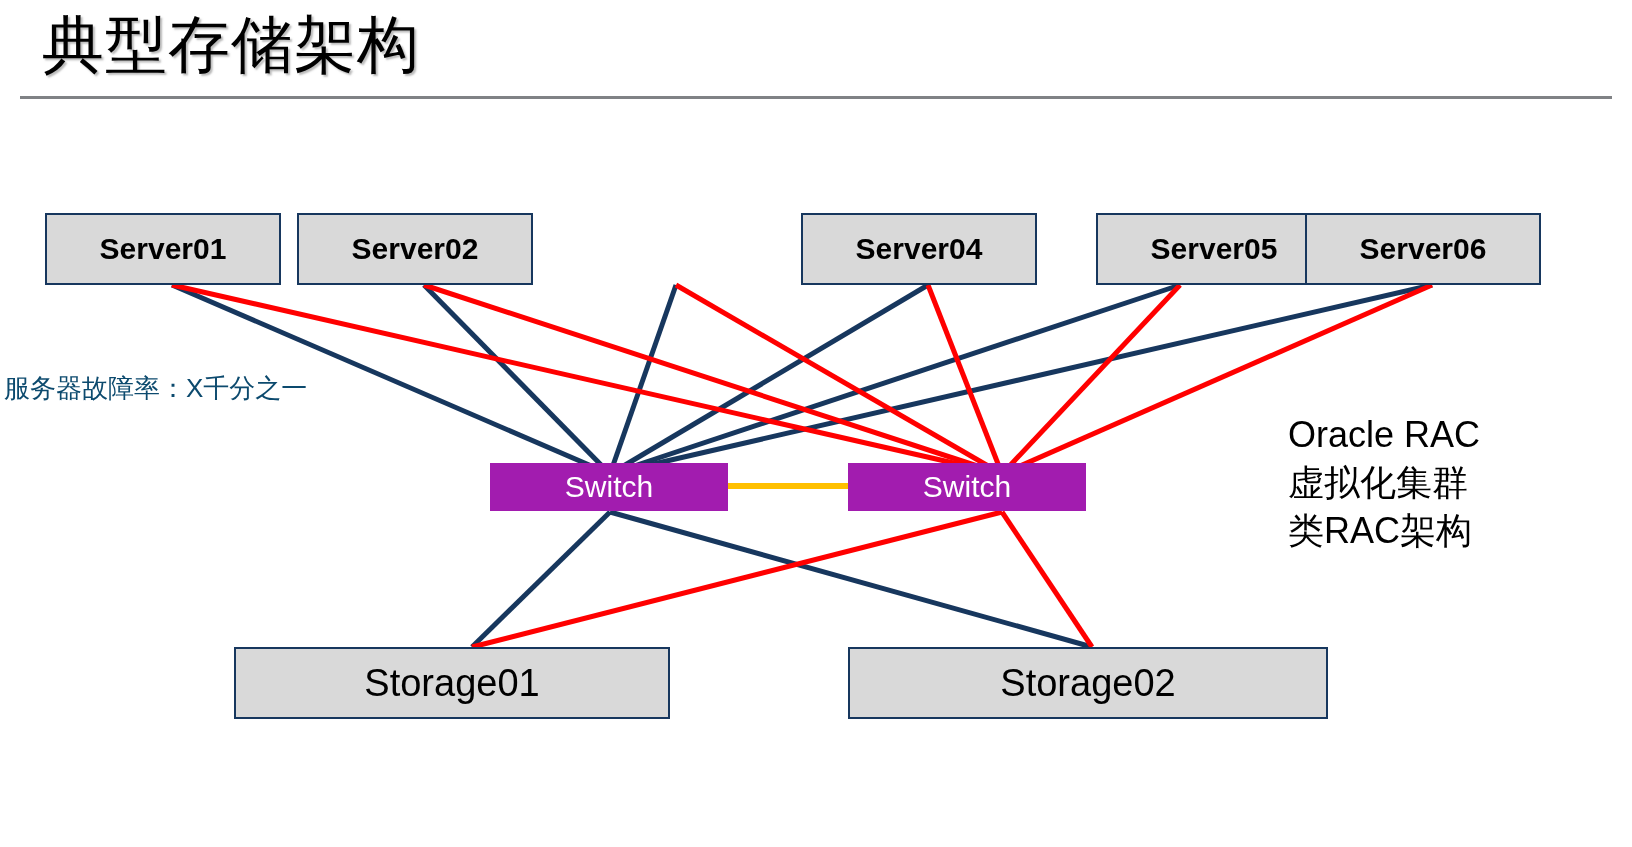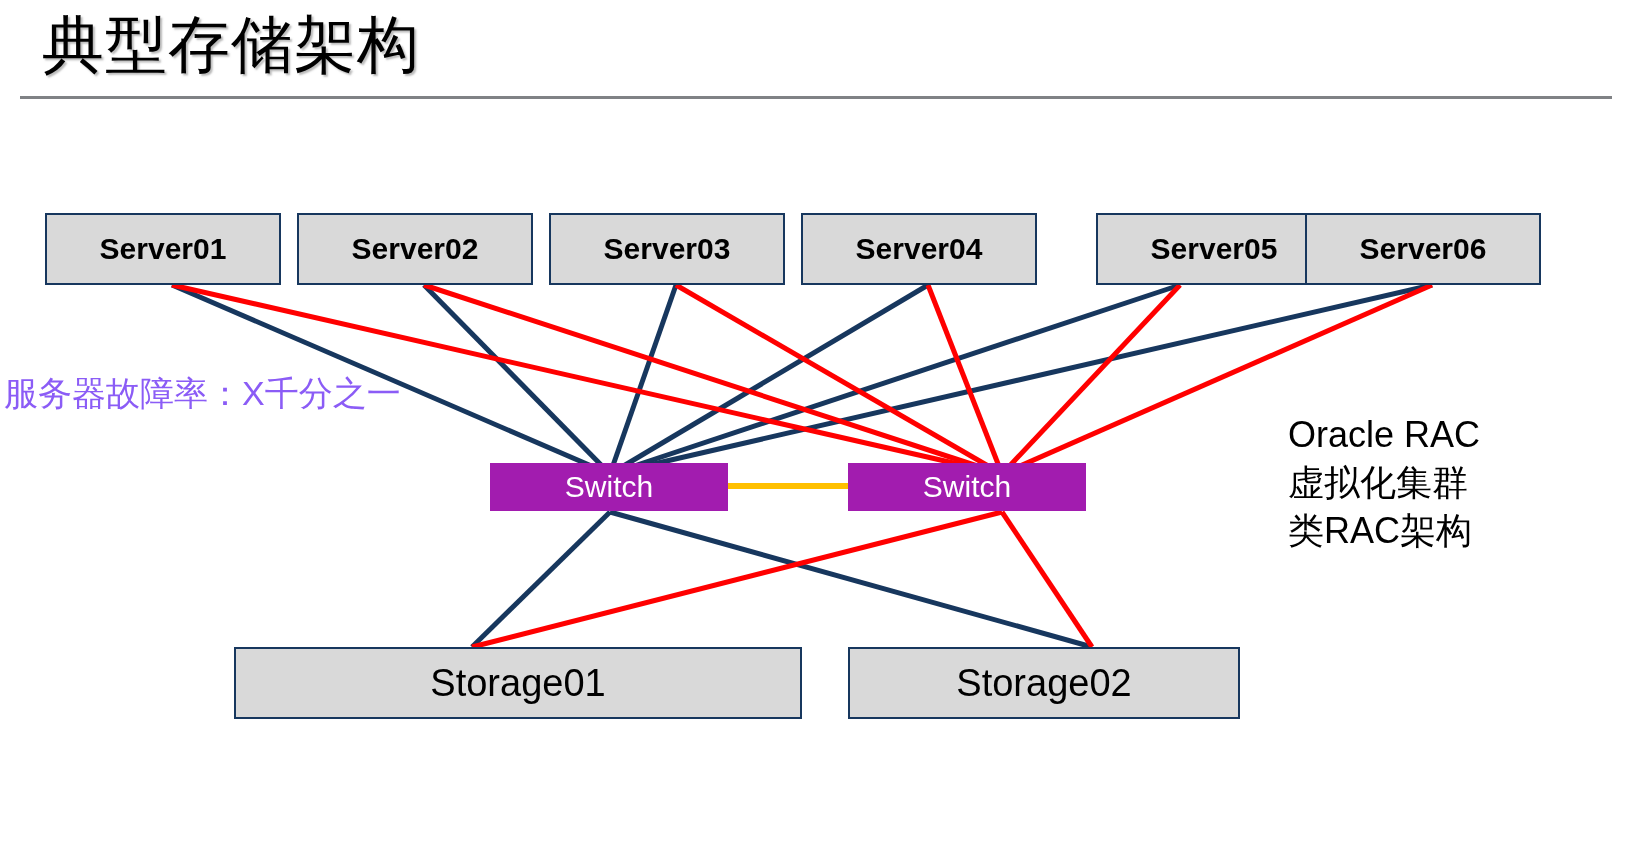--- a/index.html
+++ b/index.html
@@ -83,22 +83,22 @@
     border: 2px solid #17375E;
     font-size: 38px;
     color: #000000;
     height: 72px;
     top: 647px;
   }
 
   
   .annotation {
     position: absolute;
-    font-size: 34px;
-    color: #8b5cf6;
+    font-size: 26px;
+    color: #0c4a6e;
     white-space: nowrap;
   }
   #note-server {
     left: 4px;
     top: 371px;
   }
   #note-storage {
     left: 4px;
     top: 754px;
   }
@@ -153,44 +153,41 @@
 
     <line id="interswitch-link" x1="728" y1="486" x2="848" y2="486" stroke="#FFC000" stroke-width="6"></line>
   </svg>
 
   <div class="node server-node" style="left:45px;">
       <span>Server01</span>
     </div>
   <div class="node server-node" style="left:297px;">
       <span>Server02</span>
     </div>
-  <div class="node server-node" style="left:549px;">
-      <span>Server03</span>
-    </div>
   <div class="node server-node" style="left:801px;">
       <span>Server04</span>
     </div>
   <div class="node server-node" style="left:1053px;margin-left:43px;">
       <span>Server05</span>
     </div>
   <div class="node server-node" style="left:1305px;">
       <span>Server06</span>
     </div>
 
   <div class="node switch-node" style="left:490px;">
       <span>Switch</span>
     </div>
   <div class="node switch-node" style="left:848px;">
       <span>Switch</span>
     </div>
 
-  <div class="node storage-node" style="left:234px; width:568px;">
+  <div class="node storage-node" style="left:234px; width:436px;">
       <span>Storage01</span>
     </div>
-  <div class="node storage-node" style="left:848px; width:392px;">
+  <div class="node storage-node" style="left:848px; width:480px;">
       <span>Storage02</span>
     </div>
 
   <div class="annotation" id="note-server">服务器故障率：X千分之一</div>
 
   <div id="cluster-note">
     <div>Oracle RAC</div>
     <div>虚拟化集群</div>
     <div>类RAC架构</div>
   </div>

